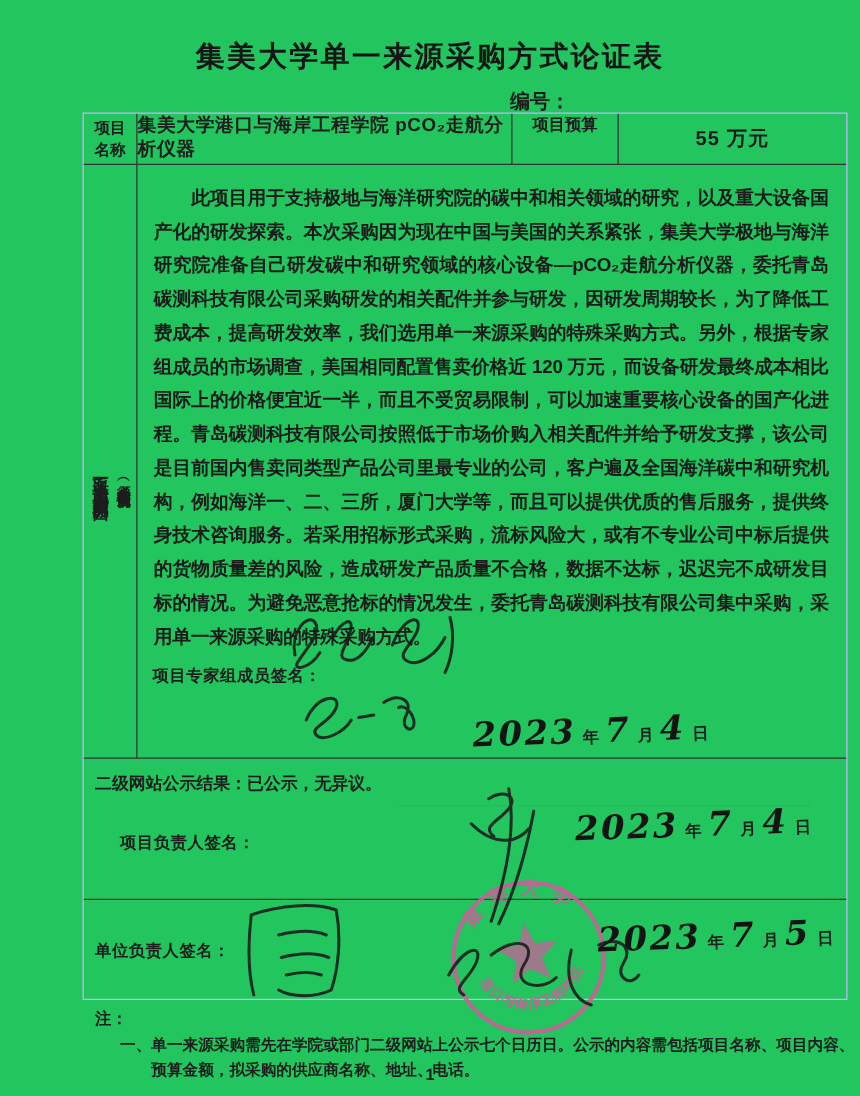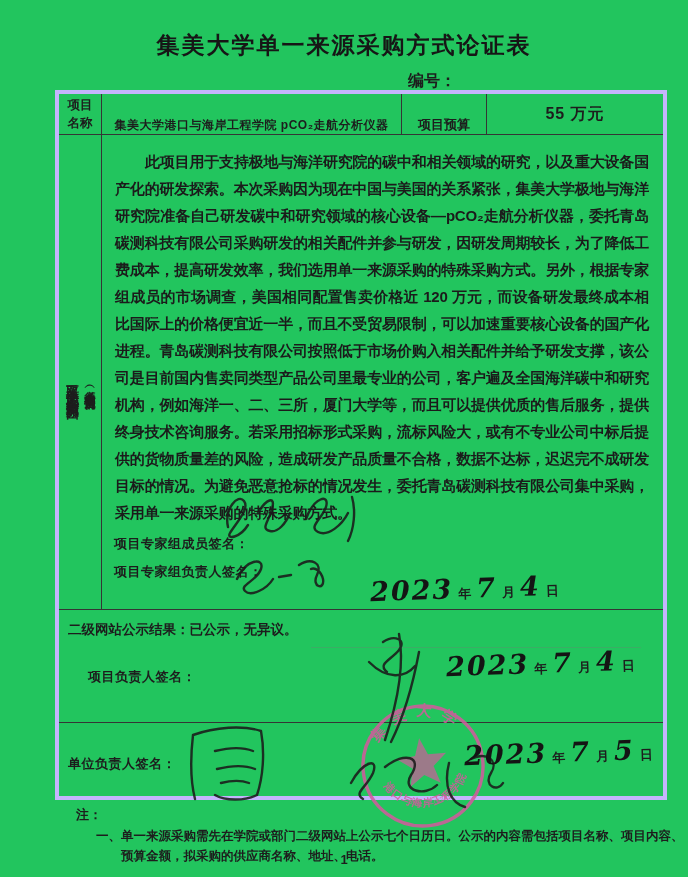--- a/index.html
+++ b/index.html
@@ -2,35 +2,35 @@
 <html><head>
 <meta charset="utf-8">
 <style>
   html,body{margin:0;padding:0;background:#ffffff;}
   .page{position:relative;width:688px;height:877px;background:#22c55e;
         font-family:"Liberation Sans",sans-serif;color:#1d1d1d;overflow:hidden;}
   .title{position:absolute;left:0;top:30px;width:100%;text-align:center;
          font-size:23px;font-weight:700;letter-spacing:2px;color:#161616;}
   .serial{position:absolute;left:408px;top:71px;font-size:16px;font-weight:700;}
   
-  .tbl{position:absolute;left:55px;top:90px;width:612px;height:710px;
-       border:4px solid #c4b5fd;box-sizing:border-box;}
+  .tbl{position:absolute;left:66px;top:90px;width:612px;height:710px;
+       border:1px solid #c4b5fd;box-sizing:border-box;}
   .row{display:flex;box-sizing:border-box;}
   .cell{box-sizing:border-box;position:relative;overflow:visible;}
   .b-r{border-right:1.6px solid #353535;}
   .b-b{border-bottom:1.6px solid #353535;}
   .r1{height:41px;}
   .r2{height:475px;}
   .r3{height:113px;justify-content:center;}
   .r4{height:77px;}
   .c-label{width:43px;display:flex;align-items:center;justify-content:center;
            font-size:12.5px;font-weight:700;line-height:18px;text-align:center;}
-  .c-name{width:300px;display:flex;align-items:flex-end;justify-content:center;
-          font-size:12px;font-weight:700;letter-spacing:.5px;}
-  .c-budget{width:85px;display:flex;align-items:flex-end;justify-content:center;
+  .c-name{width:300px;display:flex;align-items:flex-start;justify-content:center;
+          font-size:15px;font-weight:700;letter-spacing:.5px;}
+  .c-budget{width:85px;display:flex;align-items:flex-start;justify-content:center;
             font-size:13px;font-weight:700;}
   .c-amount{flex:1;display:flex;align-items:center;justify-content:center;
             font-size:16px;font-weight:700;letter-spacing:1px;}
   .side-cell{width:43px;display:flex;align-items:center;justify-content:center;}
   .side-wrap{display:flex;flex-direction:row;align-items:center;margin-top:28px;}
   .v-main{writing-mode:vertical-rl;text-orientation:upright;font-size:13px;
           font-weight:700;letter-spacing:2px;}
   .v-note{writing-mode:vertical-rl;text-orientation:upright;font-size:11px;
           font-weight:700;letter-spacing:1px;margin-left:1px;}
   .reason-cell{flex:1;}
@@ -88,21 +88,20 @@
       <div class="cell side-cell b-r b-b">
         <div class="side-wrap">
           <span class="v-main">采取单一来源采购方式的原因</span>
           <span class="v-note">（必须含市场调查情况）</span>
         </div>
       </div>
       <div class="cell reason-cell b-b">
         <div class="body-par">此项目用于支持极地与海洋研究院的碳中和相关领域的研究，以及重大设备国产化的研发探索。本次采购因为现在中国与美国的关系紧张，集美大学极地与海洋研究院准备自己研发碳中和研究领域的核心设备—pCO₂走航分析仪器，委托青岛碳测科技有限公司采购研发的相关配件并参与研发，因研发周期较长，为了降低工费成本，提高研发效率，我们选用单一来源采购的特殊采购方式。另外，根据专家组成员的市场调查，美国相同配置售卖价格近 120 万元，而设备研发最终成本相比国际上的价格便宜近一半，而且不受贸易限制，可以加速重要核心设备的国产化进程。青岛碳测科技有限公司按照低于市场价购入相关配件并给予研发支撑，该公司是目前国内售卖同类型产品公司里最专业的公司，客户遍及全国海洋碳中和研究机构，例如海洋一、二、三所，厦门大学等，而且可以提供优质的售后服务，提供终身技术咨询服务。若采用招标形式采购，流标风险大，或有不专业公司中标后提供的货物质量差的风险，造成研发产品质量不合格，数据不达标，迟迟完不成研发目标的情况。为避免恶意抢标的情况发生，委托青岛碳测科技有限公司集中采购，采用单一来源采购的特殊采购方式。</div>
 
         <div class="sig-label" style="left:12px;top:400px;text-align:right;">项目专家组成员签名：</div>
-        <div class="sig-label" style="left:12px;top:428px;">项目专家组负责人签名：</div>
 
         <svg class="ink" style="left:112px;top:348px;" width="152" height="66" viewBox="0 0 152 66" aria-label="张翀军 罗肇问">
           <path d="M14,44 C10,26 24,10 30,18 C36,26 22,40 16,50 C12,57 26,55 34,42 M44,30 C52,16 62,12 58,26 C55,38 46,46 56,48 C64,50 72,40 76,30"></path>
           <path d="M92,36 C100,14 116,10 112,24 C108,36 94,44 104,49 C114,54 128,42 134,30 M138,14 C142,28 140,46 134,58"></path>
         </svg>
 
         <svg class="ink" style="left:125px;top:414px;" width="102" height="54" viewBox="0 0 102 54" aria-label="罗一鸣">
           <path d="M10,30 C18,10 38,8 34,20 C30,32 12,36 18,42 C24,48 40,40 46,30 M52,28 L64,26 M72,16 C84,8 96,14 90,26 C84,38 98,42 96,30 C94,22 88,18 84,20"></path>
         </svg>
 

